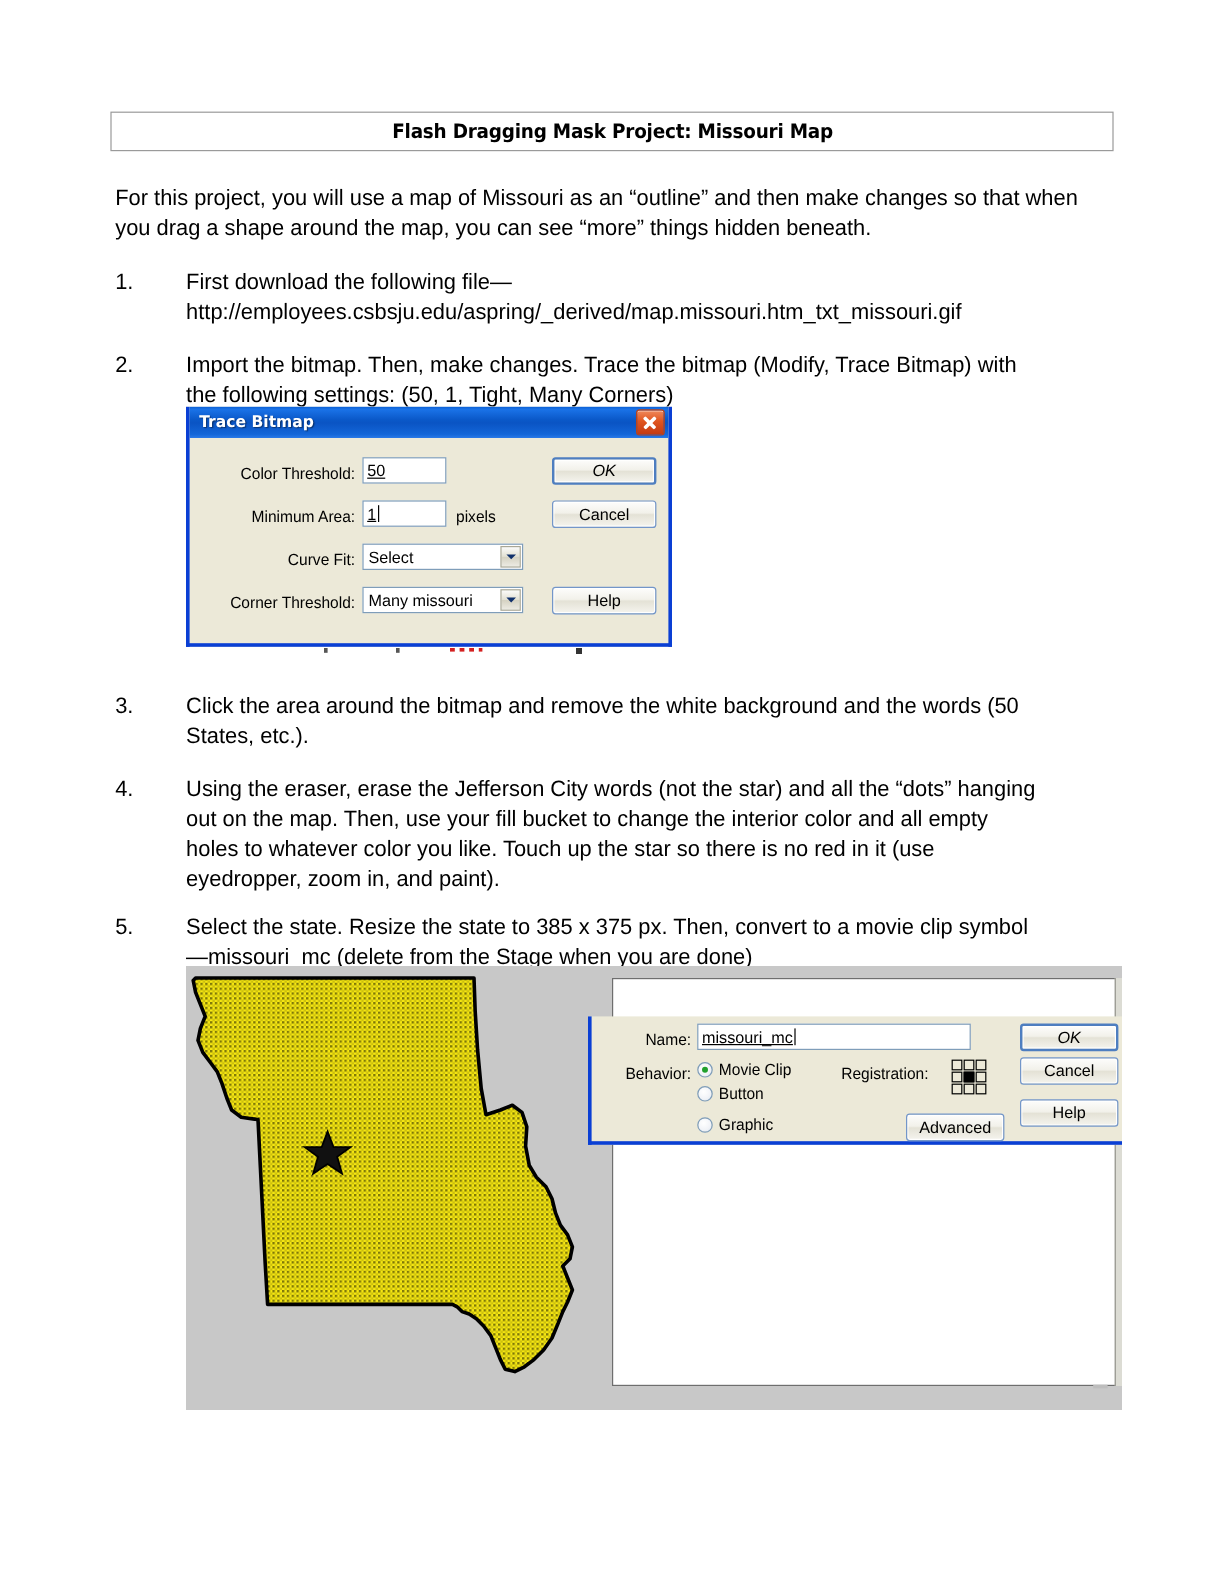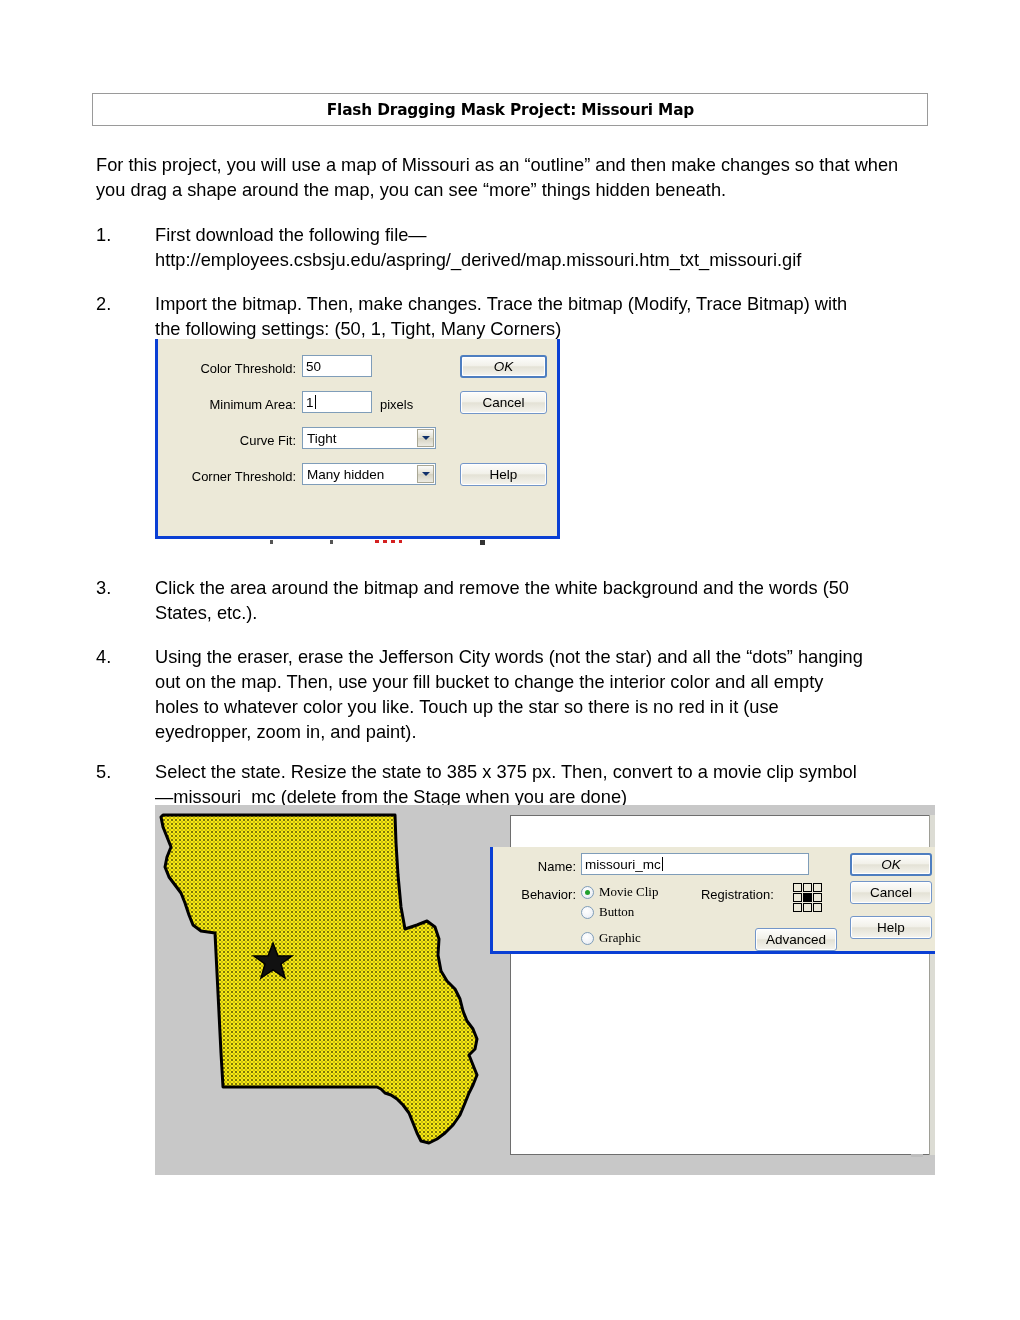--- a/index.html
+++ b/index.html
@@ -160,20 +160,21 @@
     background: #fff;
     border: 1px solid #7f9db9;
     box-sizing: border-box;
     font-family: "Liberation Sans", sans-serif;
     font-size: 13.5px;
     color: #000;
     display: flex;
     align-items: center;
     padding-left: 3px;
     white-space: nowrap;
+    text-decoration: underline;
   }
   .caret {
     display: inline-block;
     width: 1px;
     height: 14px;
     background: #000;
     margin-left: 1px;
     vertical-align: middle;
   }
 
@@ -227,21 +228,20 @@
     border: 2px solid #4e7ec0;
     font-style: italic;
   }
 
   
   .xp-radio-row {
     position: absolute;
     display: flex;
     align-items: center;
     white-space: nowrap;
-    font-family: Liberation Serif, serif;
   }
   .radio-dot {
     width: 13px;
     height: 13px;
     border-radius: 50%;
     background: radial-gradient(circle at 40% 35%, #ffffff 0%, #f2f4f8 55%, #dfe6ef 100%);
     border: 1px solid #7f9db9;
     box-sizing: border-box;
     margin-right: 5px;
     position: relative;
@@ -351,44 +351,48 @@
       <div style="position:absolute; left:175px; top:5px; width:3px; height:4px; background:#555;"></div>
       <div style="position:absolute; left:220px; top:5px; width:4px; height:3px; background:#d42020;"></div>
       <div style="position:absolute; left:228px; top:5px; width:4px; height:3px; background:#d42020;"></div>
       <div style="position:absolute; left:236px; top:5px; width:4px; height:3px; background:#d42020;"></div>
       <div style="position:absolute; left:244px; top:5px; width:3px; height:3px; background:#d42020;"></div>
       <div style="position:absolute; left:325px; top:5px; width:5px; height:5px; background:#333;"></div>
     </div>
 
     <div class="xp-dialog" style="left:0; top:0; width:405px; height:200px;">
 
+      <div class="xp-titlebar">
+        <div class="xp-title-text">Trace Bitmap</div>
+        <div class="xp-close"></div>
+      </div>
 
       <div class="xp-body">
 
         <div class="xp-label" style="left:0px; top:22px; width:138px; text-align:right;">Color Threshold:</div>
         <div class="xp-input" style="left:144px; top:16px; width:70px; height:22px;">
           <span>50</span>
         </div>
 
         <div class="xp-label" style="left:0px; top:58px; width:138px; text-align:right;">Minimum Area:</div>
         <div class="xp-input" style="left:144px; top:52px; width:70px; height:22px;">
           <span>1</span>
             <span class="caret"></span>
         </div>
         <div class="xp-label left-anchor" style="left:222px; top:58px;">pixels</div>
 
         <div class="xp-label" style="left:0px; top:94px; width:138px; text-align:right;">Curve Fit:</div>
         <div class="xp-select" style="left:144px; top:88px; width:134px; height:22px;">
-          <span>Tight</span>
+          <span>Select</span>
           <span class="arrow-btn"></span>
         </div>
 
         <div class="xp-label" style="left:0px; top:130px; width:138px; text-align:right;">Corner Threshold:</div>
         <div class="xp-select" style="left:144px; top:124px; width:134px; height:22px;">
-          <span>Many hidden</span>
+          <span>Many missouri</span>
           <span class="arrow-btn"></span>
         </div>
 
         <div class="xp-button default" style="left:302px; top:16px; width:87px; height:23px;">
           <span>OK</span>
         </div>
         <div class="xp-button" style="left:302px; top:52px; width:87px; height:23px;">
           <span>Cancel</span>
         </div>
         <div class="xp-button" style="left:302px; top:124px; width:87px; height:23px;">

